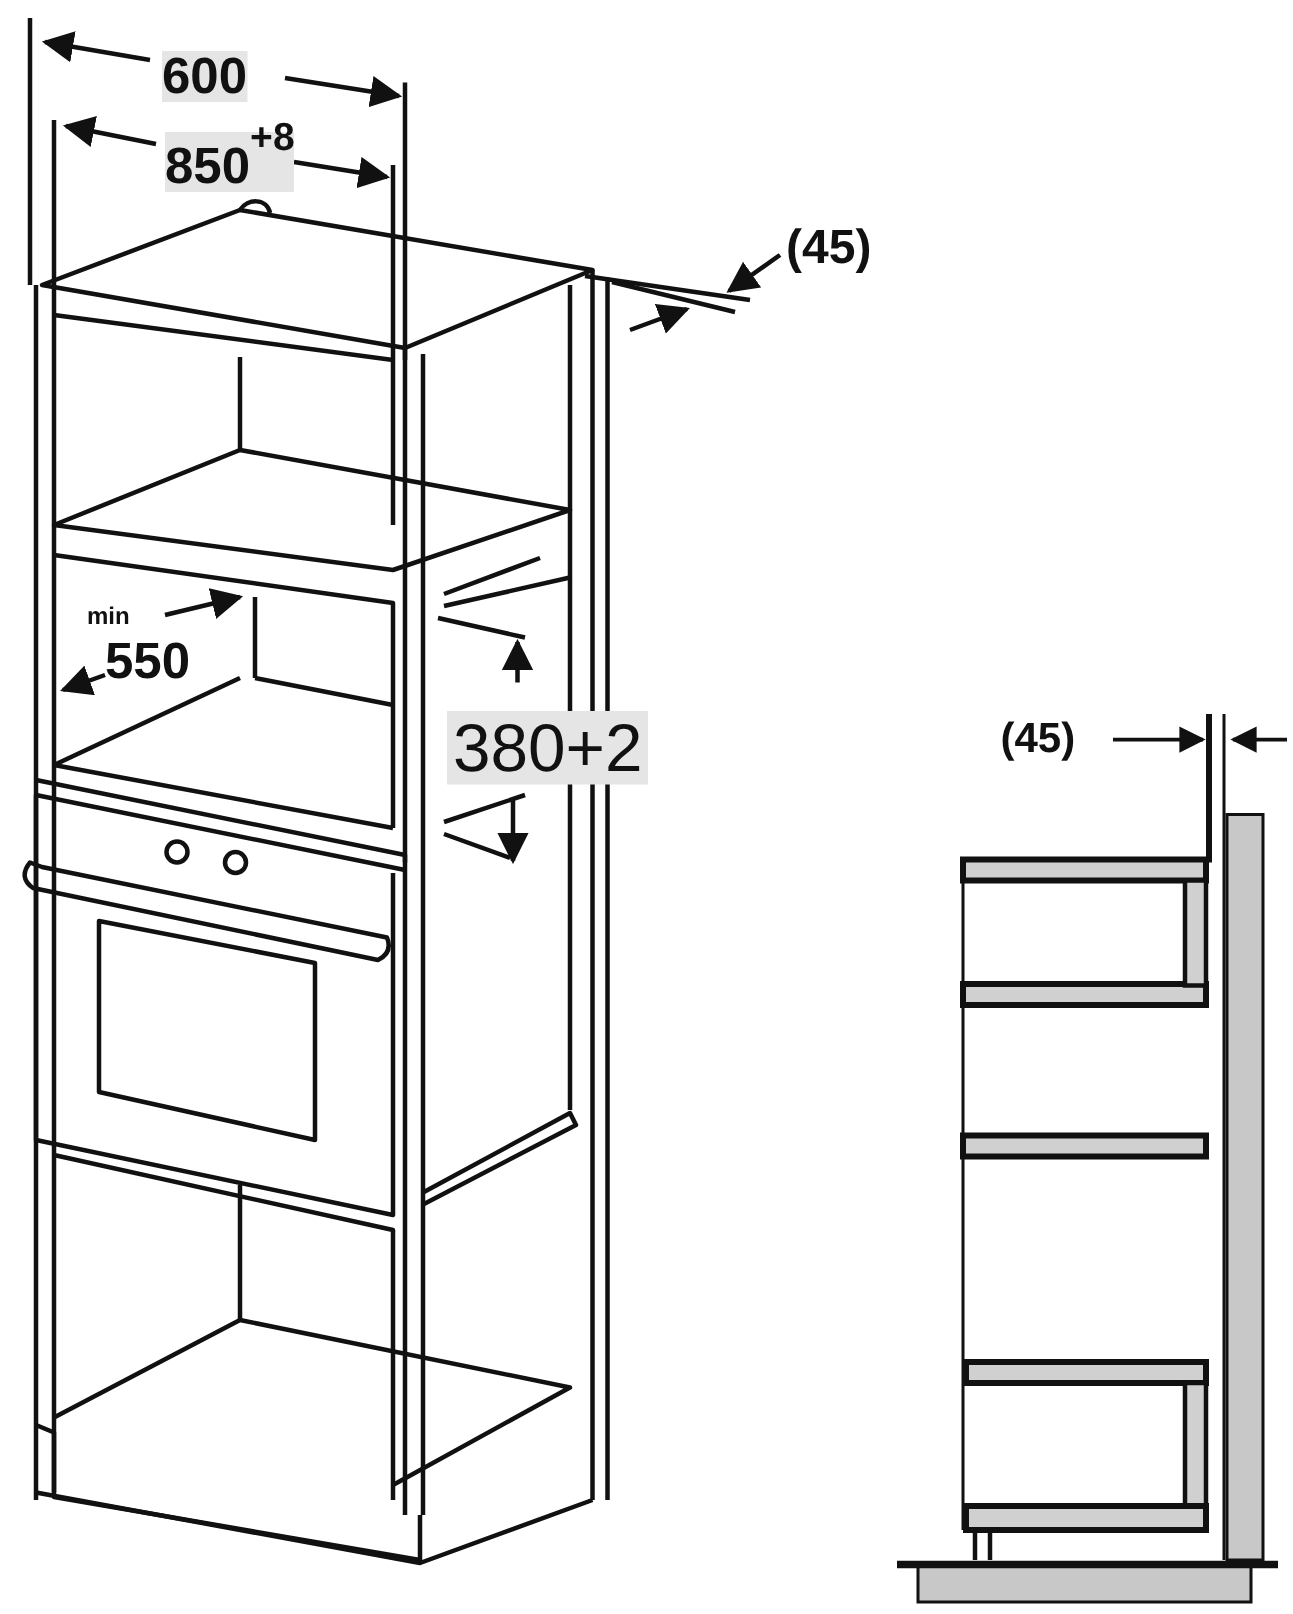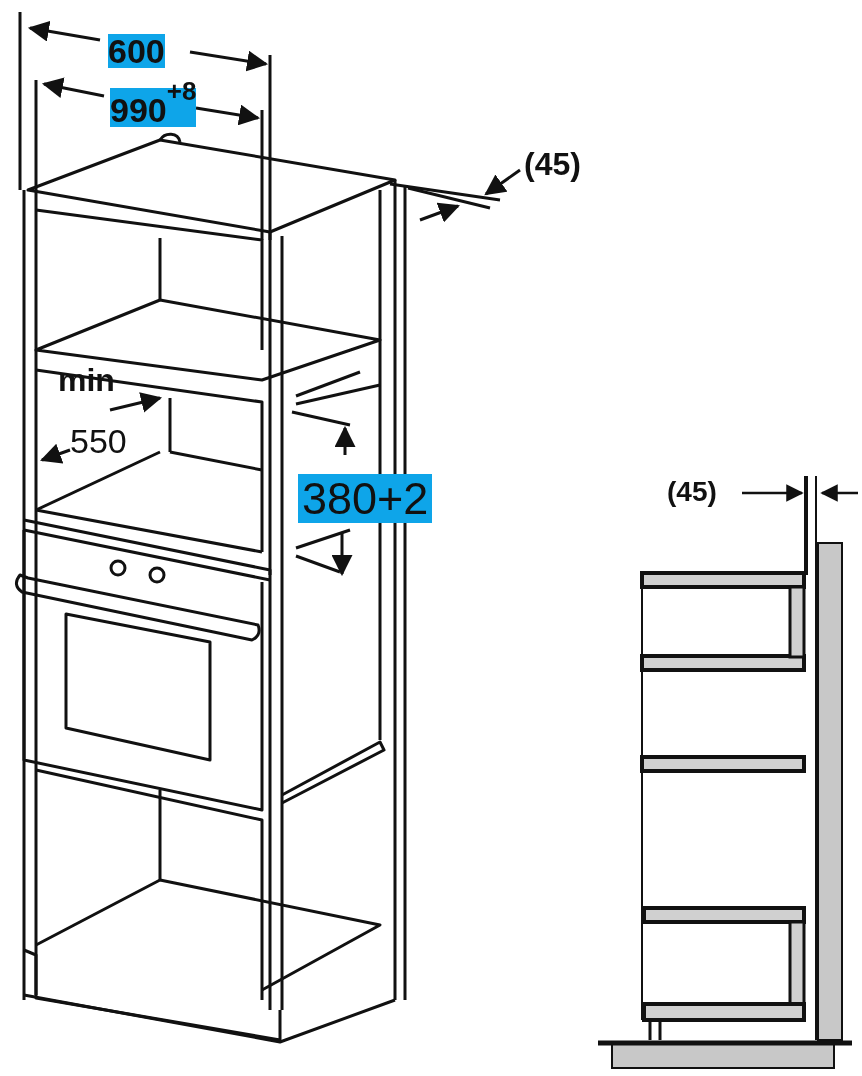--- a/index.html
+++ b/index.html
@@ -1,24 +1,24 @@
 <!DOCTYPE html>
 <html><head>
 <meta charset="utf-8">
 <style>
   html, body { margin: 0; padding: 0; background: #ffffff; }
   body { width: 862px; height: 1076px; position: relative; overflow: hidden; font-family: "Liberation Sans", sans-serif; }
   svg { position: absolute; left: 0; top: 0; }
-  .lbl { position: absolute; font-family: "Liberation Sans", sans-serif; font-weight: bold; color: #111; line-height: 1; white-space: nowrap; background: #0ea5e9; }
+  .lbl { position: absolute; font-family: "Liberation Sans", sans-serif; font-weight: bold; color: #111; line-height: 1; white-space: nowrap; background: #e5e5e5; }
   .l600 { left: 108px; top: 34px; font-size: 34px; }
   .l560 { left: 110px; top: 88px; font-size: 34px; }
   .l560 sup { font-size: 26px; position: relative; top: -10px; }
   .l45a { left: 524px; top: 148px; font-size: 32px; background: transparent; }
-  .lmin { left: 58px; top: 364px; font-size: 32px; background: transparent; text-align: right; }
-  .l550 { left: 70px; top: 424px; font-size: 34px; font-weight: normal; background: transparent; }
+  .lmin { left: 58px; top: 404px; font-size: 16px; background: transparent; text-align: right; }
+  .l550 { left: 70px; top: 424px; font-size: 34px; font-weight: bold; background: transparent; }
   .l380 { left: 298px; top: 474px; font-size: 45px; font-weight: normal; padding: 2px 4px; }
   .l45b { left: 667px; top: 478px; font-size: 28px; background: transparent; }
 </style>
 </head>
 <body>
 
 <svg width="862" height="1076" viewBox="0 0 862 1076" xmlns="http://www.w3.org/2000/svg">
   <defs>
     <marker id="arr" viewBox="0 0 10 10" refX="9" refY="5" markerWidth="7" markerHeight="7" orient="auto-start-reverse">
       <path d="M0,0 L10,5 L0,10 z" fill="#111"></path>
@@ -118,18 +118,18 @@
 
     <rect x="612" y="1044" width="222" height="24" fill="#c8c8c8" stroke-width="2"></rect>
     <line x1="598" y1="1043" x2="852" y2="1043" stroke-width="5"></line>
 
     <line x1="742" y1="493" x2="802" y2="493" stroke-width="2.5" marker-end="url(#arr)"></line>
     <line x1="858" y1="493" x2="822" y2="493" stroke-width="2.5" marker-end="url(#arr)"></line>
   </g>
 </svg>
 
 <div class="lbl l600">600</div>
-<div class="lbl l560"><span>990</span><sup>+8</sup></div>
+<div class="lbl l560"><span>850</span><sup>+8</sup></div>
 <div class="lbl l45a">(45)</div>
 <div class="lbl lmin">min</div>
 <div class="lbl l550">550</div>
 <div class="lbl l380">380+2</div>
 <div class="lbl l45b">(45)</div>
 
 </body></html>

